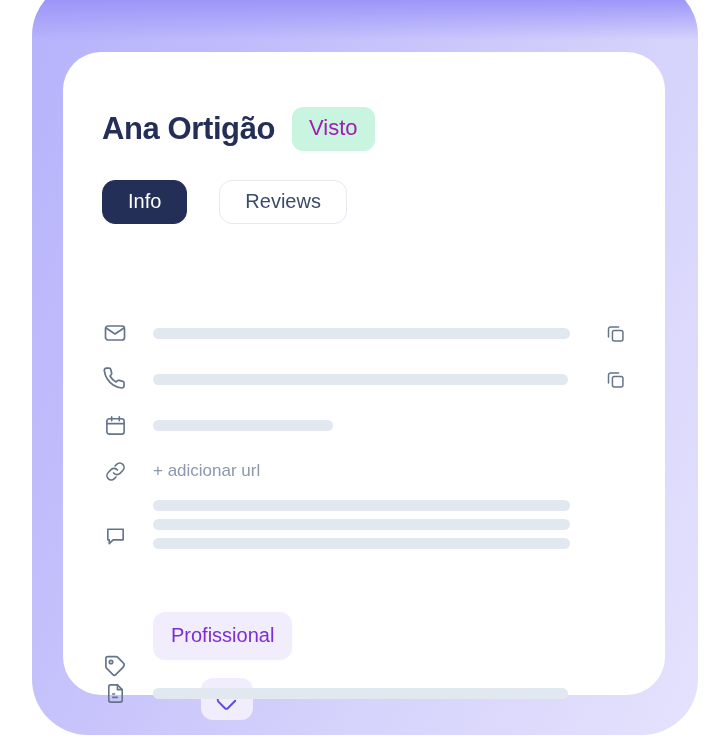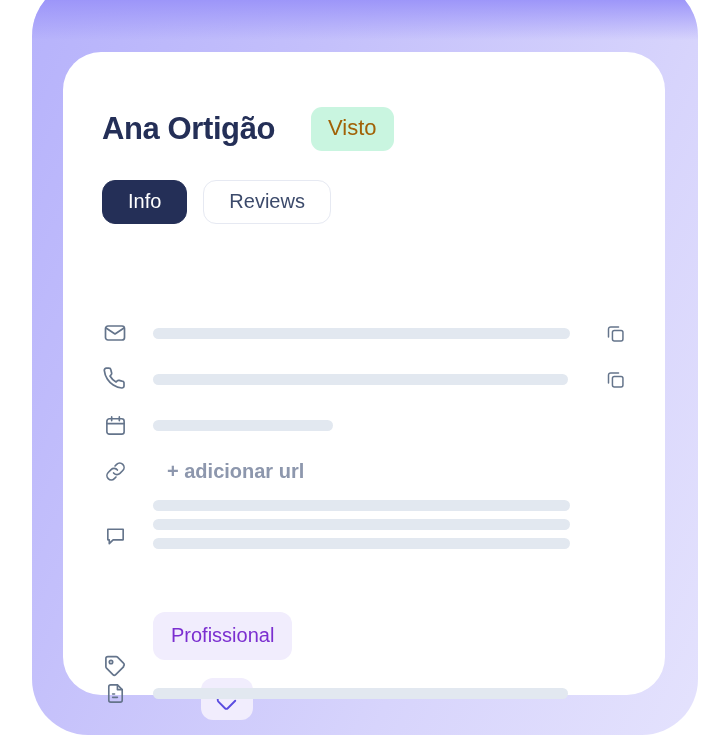--- a/index.html
+++ b/index.html
@@ -54,46 +54,46 @@
     border-radius: 38px;
   }
 
   
   #header-row {
     position: absolute;
     left: 39px;
     top: 55px;
     display: flex;
     align-items: center;
-    gap: 36px;
+    gap: 17px;
   }
   #person-name {
     font-size: 31px;
     font-weight: bold;
     color: #242f57;
     letter-spacing: -0.4px;
     white-space: nowrap;
   }
   #status-badge {
     background: #c9f5e0;
-    color: #a16207;
+    color: #a21caf;
     font-size: 22px;
     line-height: 1;
     padding: 10px 17px 12px 17px;
     border-radius: 11px;
     white-space: nowrap;
   }
 
   
   #tabs {
     position: absolute;
     left: 39px;
     top: 128px;
     display: flex;
-    gap: 16px;
+    gap: 32px;
   }
   .tab {
     font-size: 20px;
     color: #3c4a6b;
     background: #ffffff;
     border: 1.5px solid #e6e9f2;
     border-radius: 13px;
     padding: 9px 25px 11px 25px;
     white-space: nowrap;
     box-sizing: border-box;
@@ -148,25 +148,24 @@
   #row-notes  { top: 447px; align-items: flex-start; }
   #row-tags   { top: 560px; }
   #row-file   { top: 628px; }
 
   #bar-mail  { width: 417px; }
   #bar-phone { width: 415px; }
   #bar-date  { width: 180px; }
   #bar-file  { width: 415px; }
 
   #url-link {
-    margin-left: 39px;
-    font-size: 20px;
+    margin-left: 25px;
+    font-size: 17px;
     color: #8d97ad;
     white-space: nowrap;
-    font-weight: bold;
   }
 
   #notes-lines {
     margin-left: 25px;
     display: flex;
     flex-direction: column;
     gap: 8px;
     padding-top: 1px;
   }
   #notes-lines .bar { margin-left: 0; width: 417px; }

